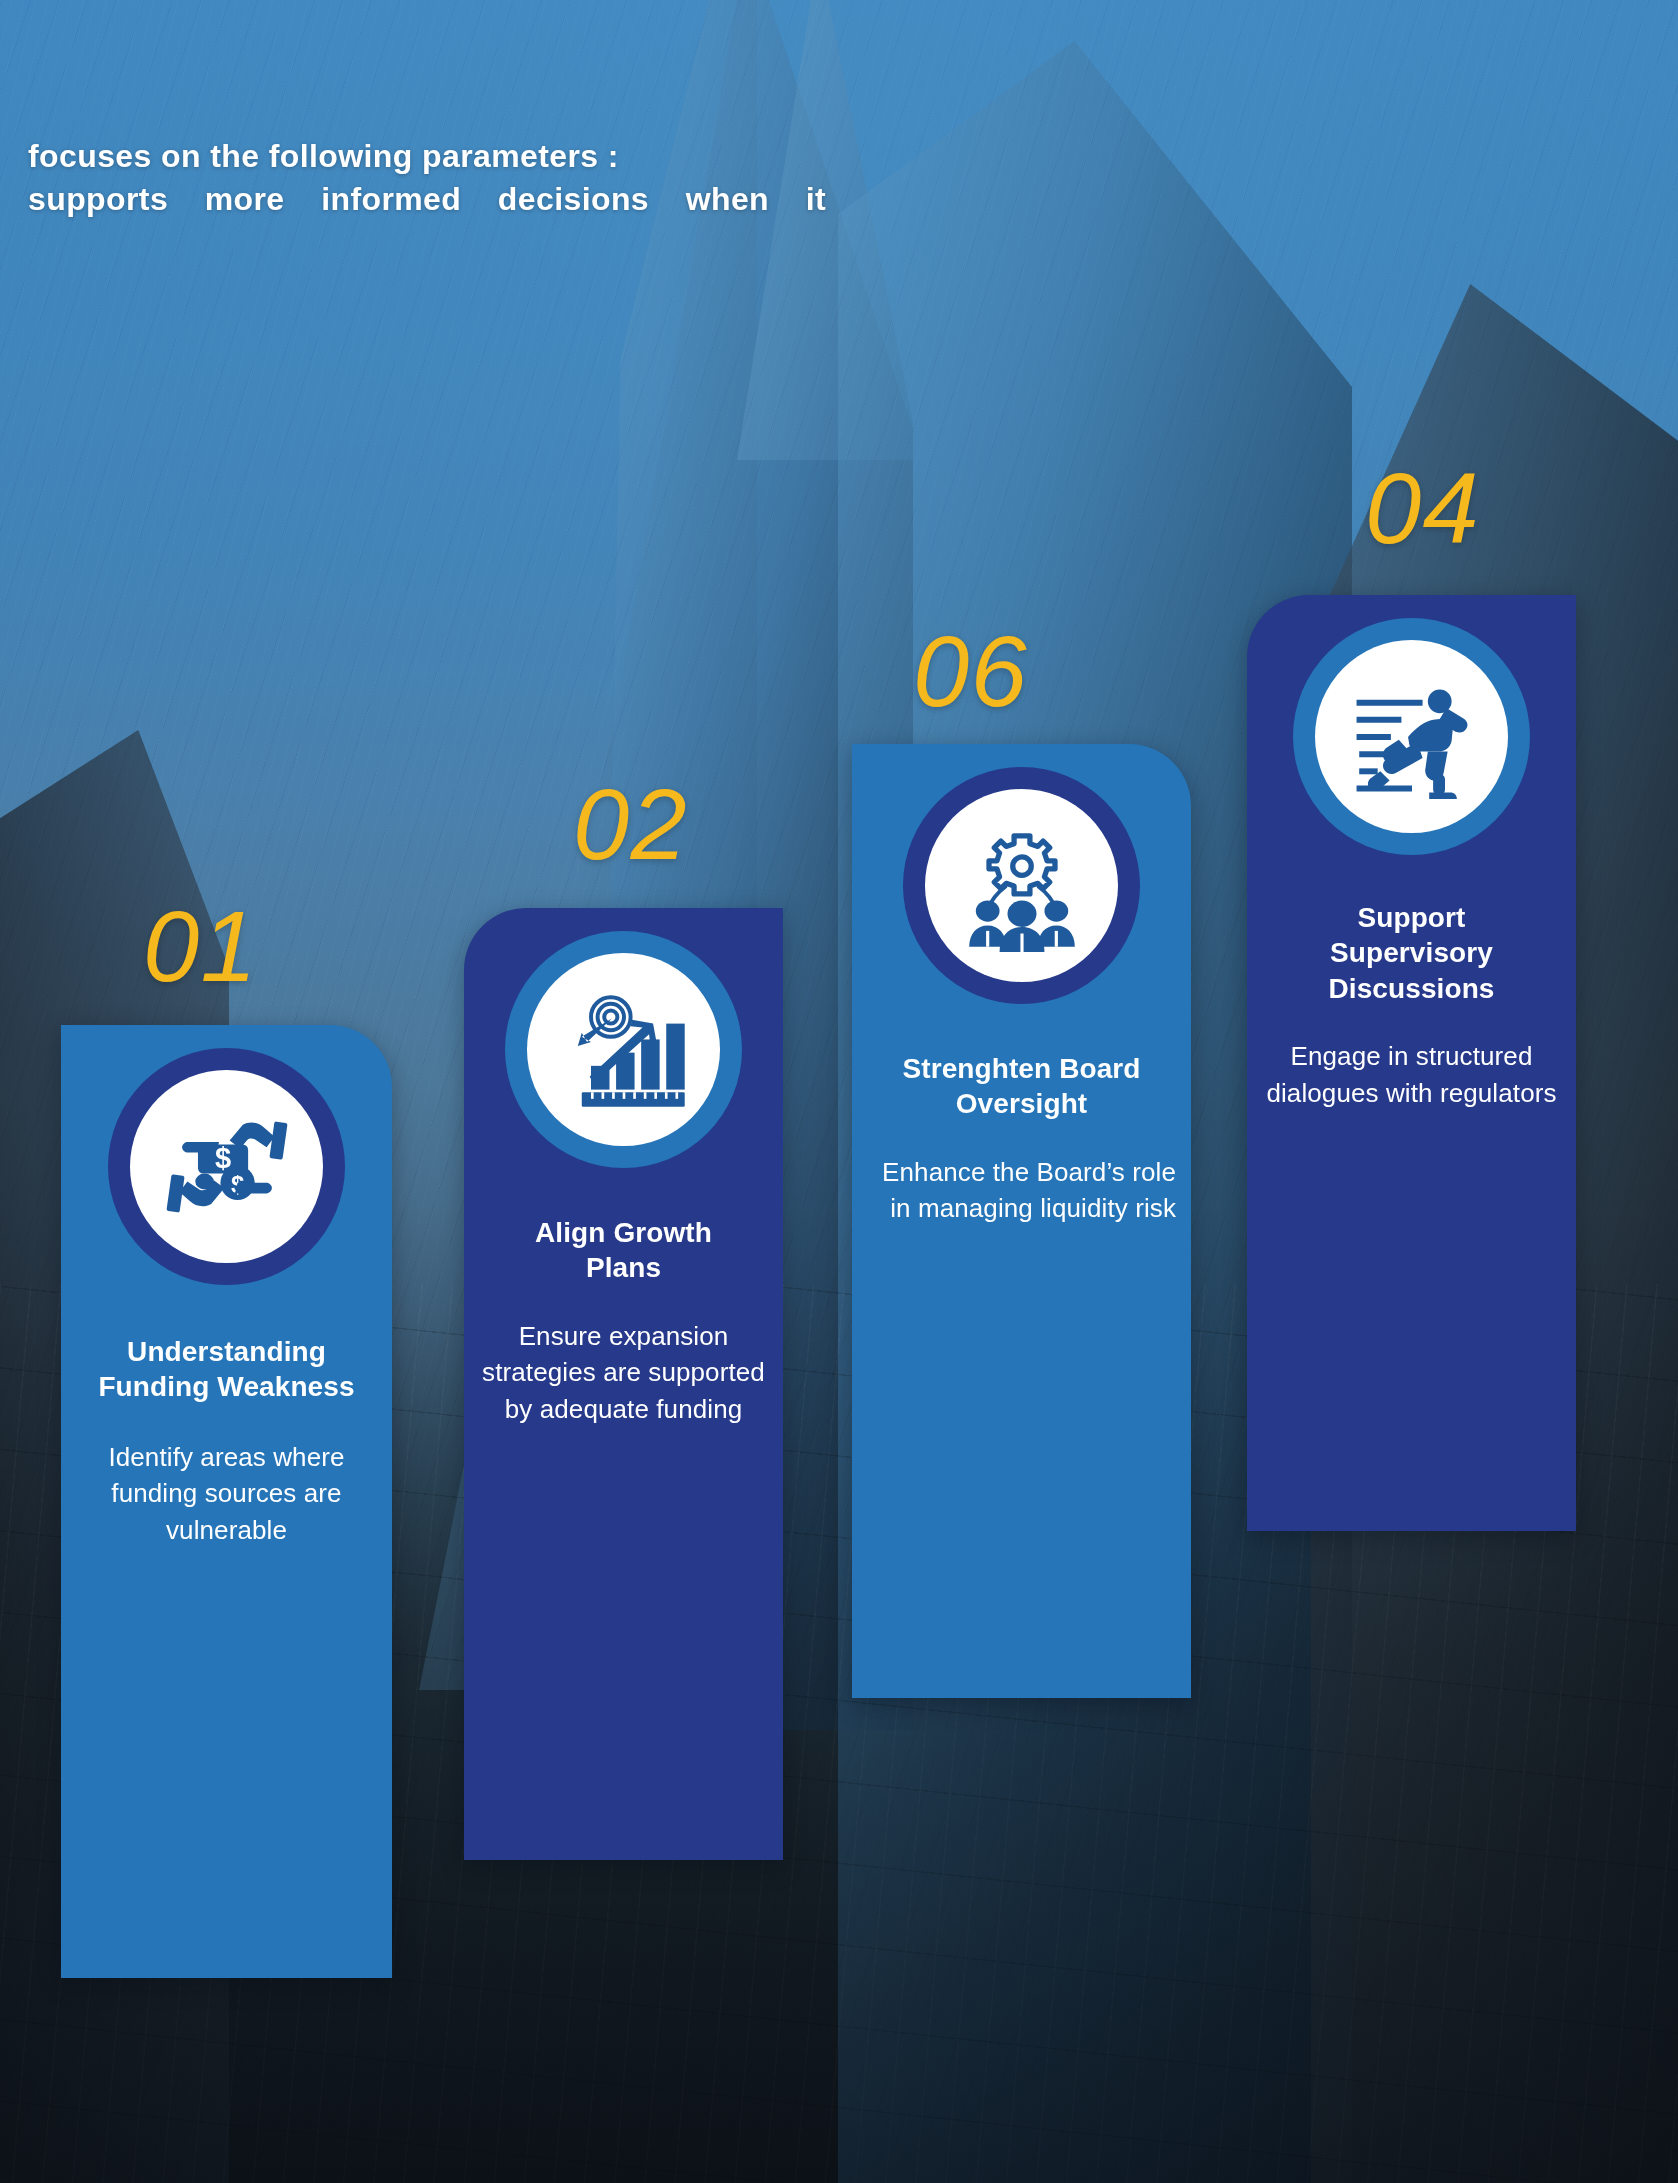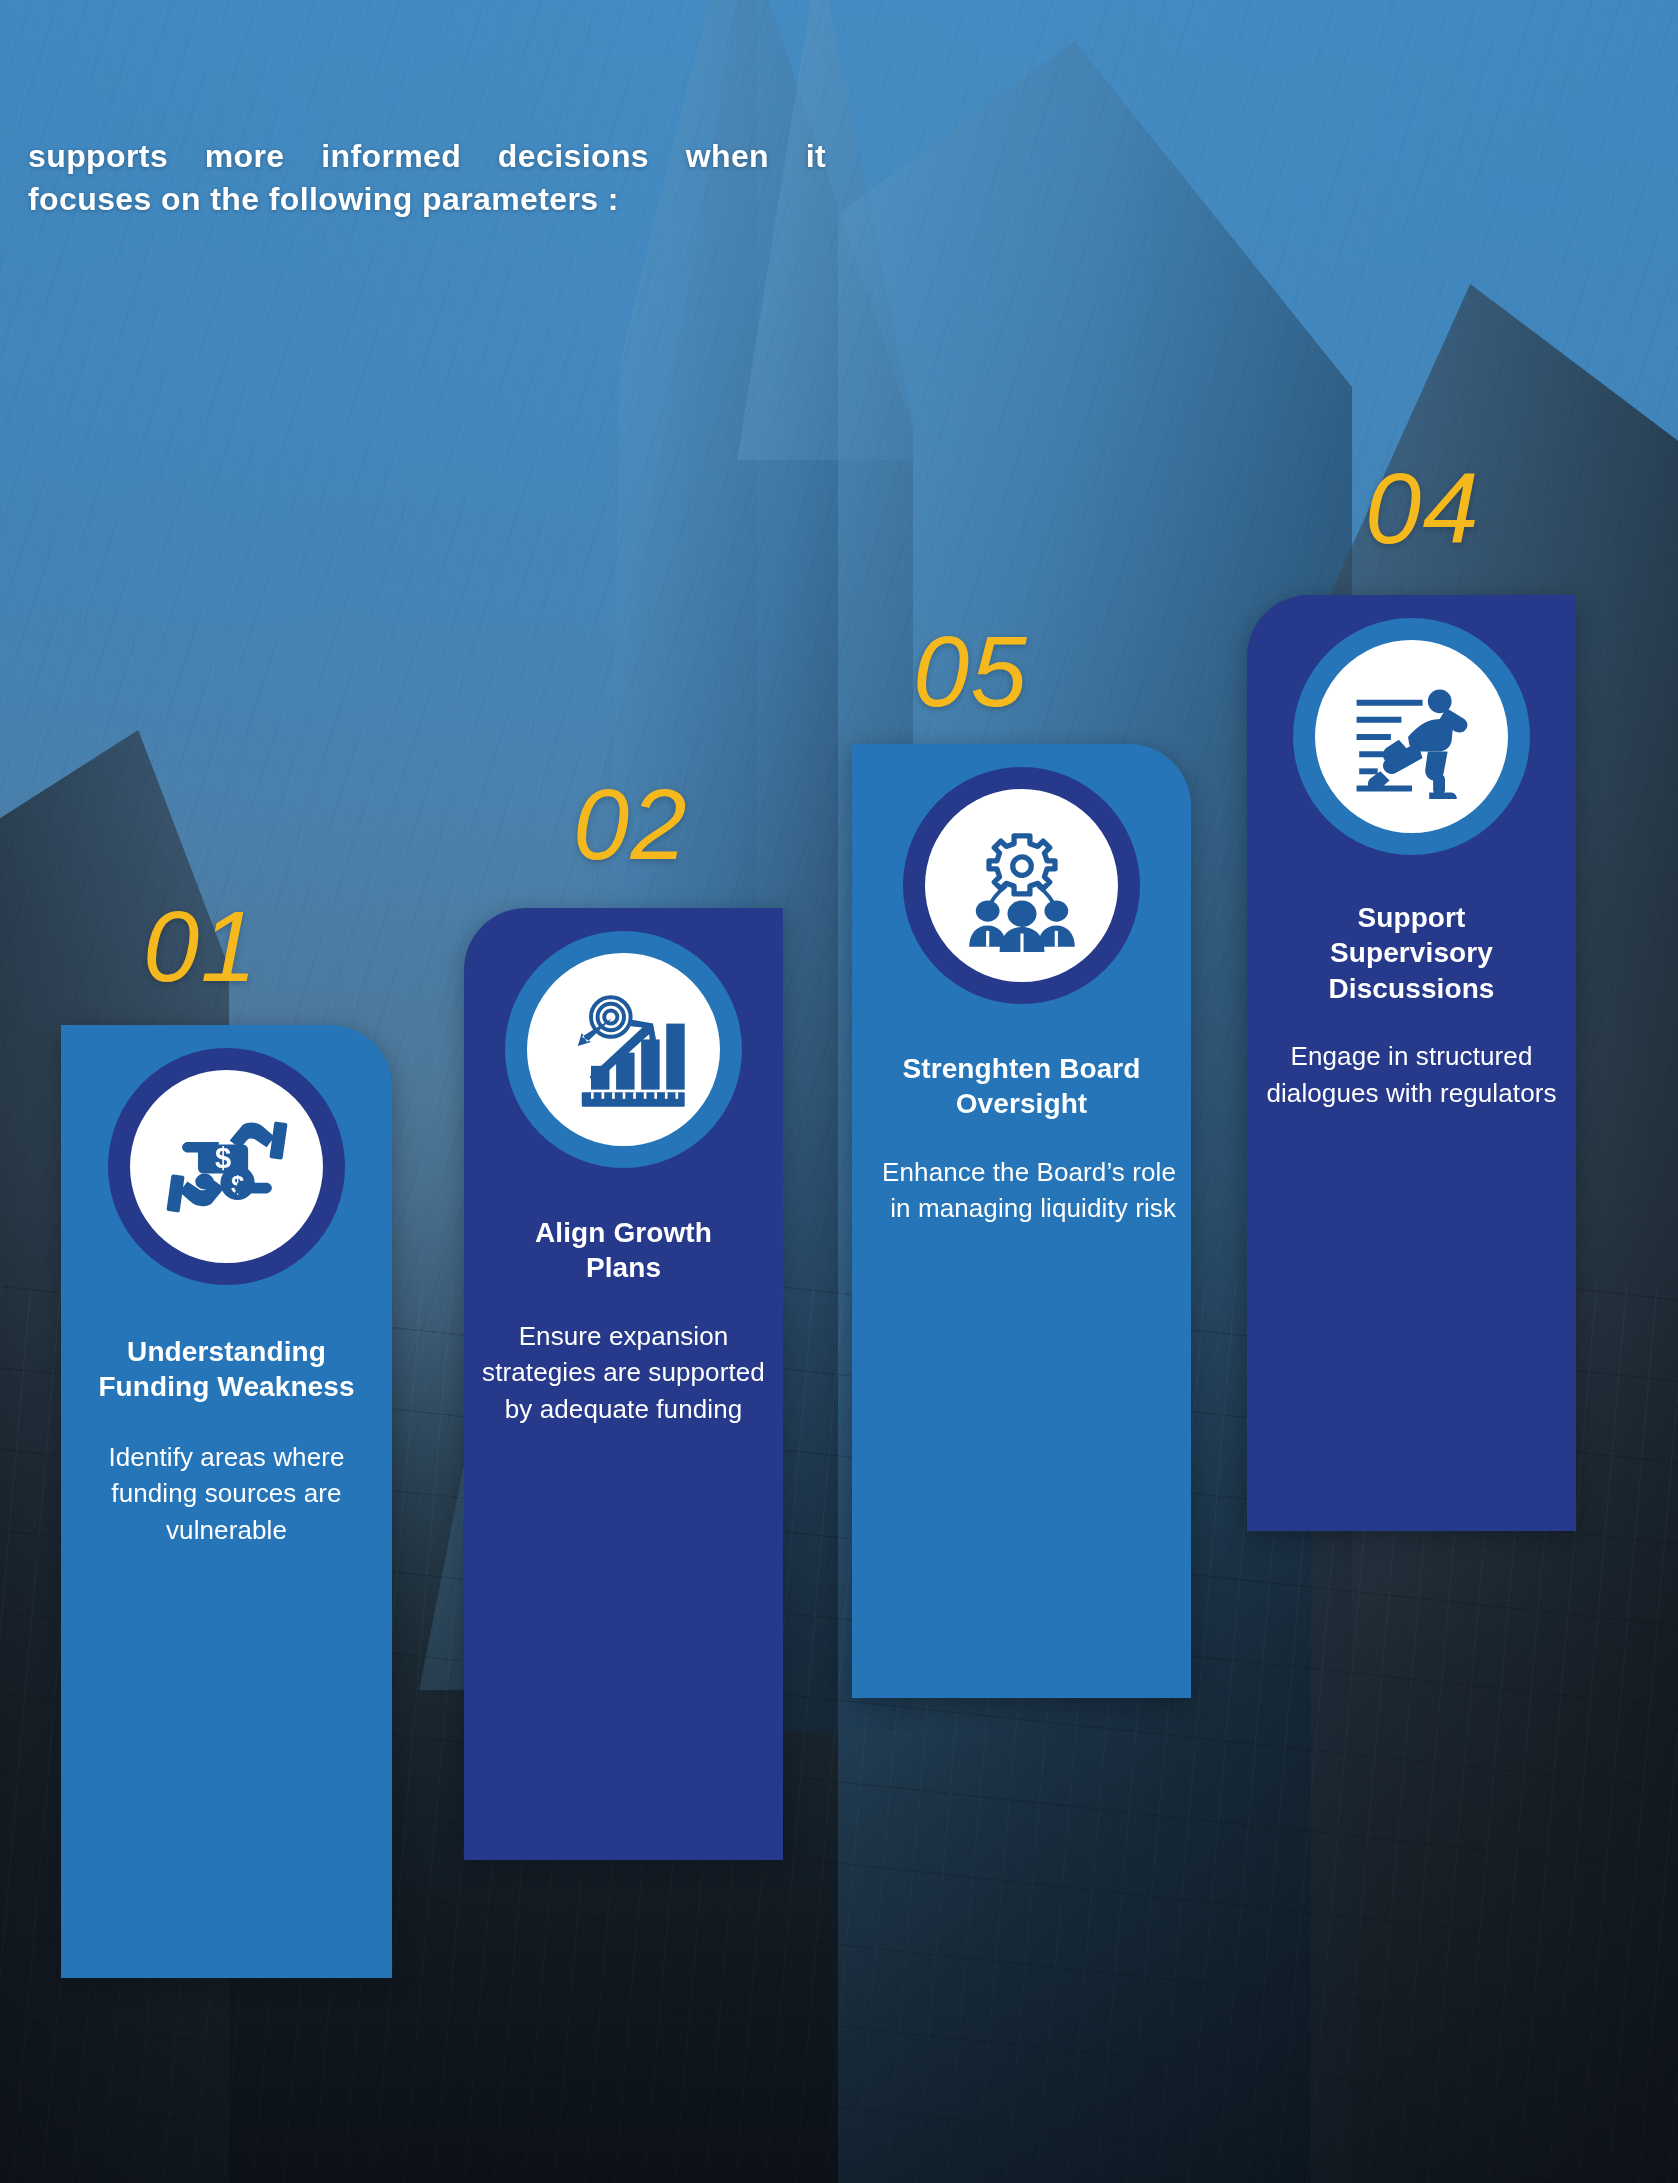--- a/index.html
+++ b/index.html
@@ -175,22 +175,22 @@
   <div class="tower-main"></div>
   <div class="tower-main-spire"></div>
   <div class="tower-right"></div>
   <div class="tower-far-right"></div>
   <div class="tower-far-left"></div>
   <div class="mullions"></div>
   <div class="mullions-low"></div>
   <div class="bg-vignette"></div>
 
   <div class="headline">
+    <span class="ln">focuses on the following parameters :</span>
     <span class="ln j">supports more informed decisions when it</span>
-    <span class="ln">focuses on the following parameters :</span>
   </div>
 
   <div class="num" id="num1">01</div>
   <div class="card light" id="card1">
     <div class="badge ring-navy">
       <div class="disc">
         <svg viewBox="0 0 100 100">
           <g fill="#1f5a9c">
 
             <path d="M62 18c5-3 12-2 16 2l8 7-6 8-9-6c-2-1-5-1-6 1l-5 6-8-6 10-12z"></path>
@@ -251,21 +251,21 @@
             <line x1="82" y1="82" x2="82" y2="87"></line>
             <line x1="90" y1="82" x2="90" y2="87"></line>
           </g>
         </svg>
       </div>
     </div>
     <div class="card-title">Align Growth Plans</div>
     <div class="card-desc">Ensure expansion strategies are supported by adequate funding</div>
   </div>
 
-  <div class="num" id="num3">05</div>
+  <div class="num" id="num3">06</div>
   <div class="card light" id="card3">
     <div class="badge ring-navy">
       <div class="disc">
         <svg viewBox="0 0 100 100">
 
           <g fill="none" stroke="#1f5a9c" stroke-width="4" stroke-linejoin="round">
             <path d="M50 12 l6 0 0 6 6 2 4-4 5 5 -4 4 2 6 6 0 0 6 -6 0 -2 6 4 4 -5 5 -4-4 -6 2 0 6 -6 0 -6 0 0-6 -6-2 -4 4 -5-5 4-4 -2-6 -6 0 0-6 6 0 2-6 -4-4 5-5 4 4 6-2 0-6 6 0z"></path>
             <circle cx="50" cy="35" r="7"></circle>
           </g>
 

